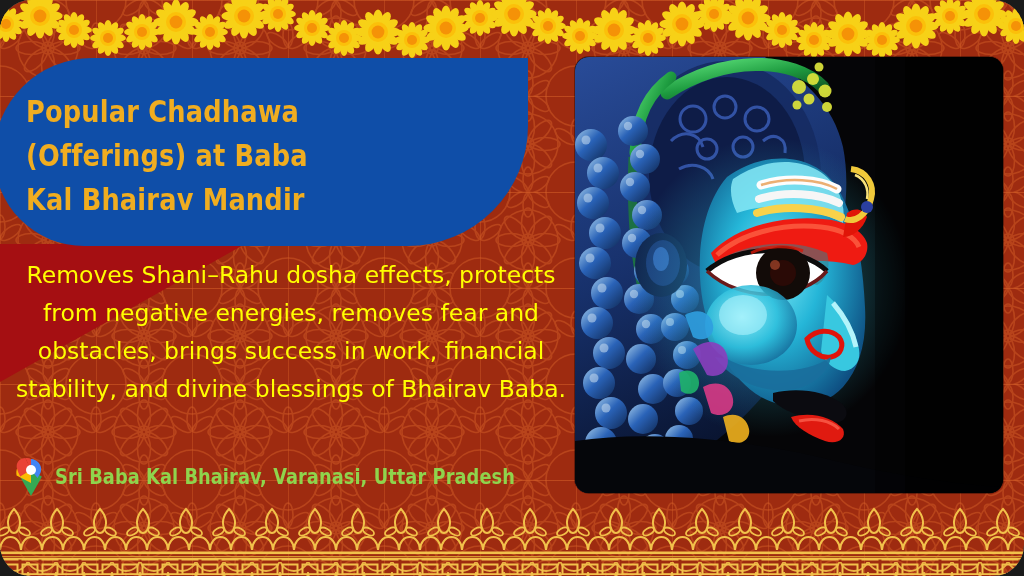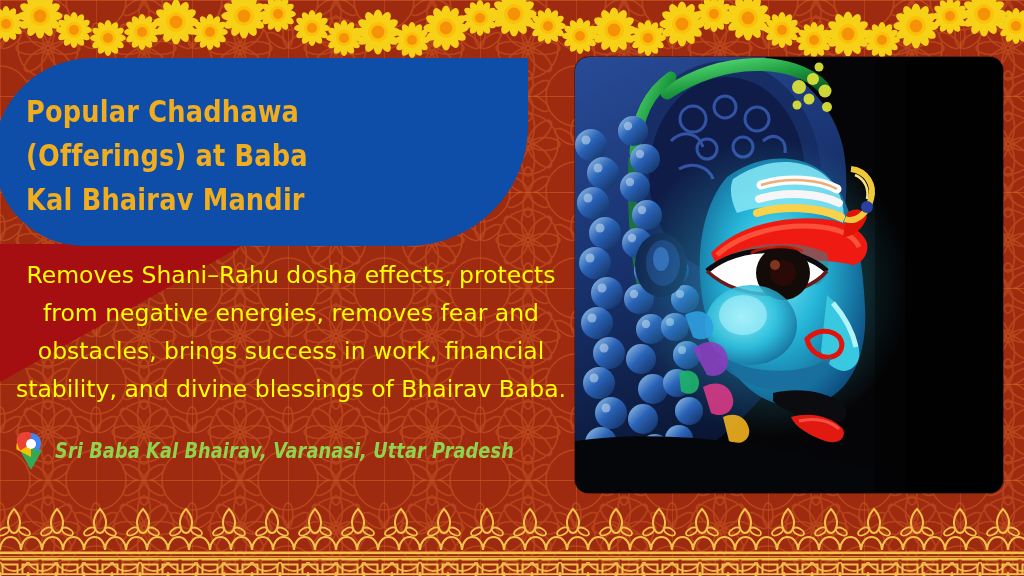--- a/index.html
+++ b/index.html
@@ -7,20 +7,21 @@
     padding: 0;
     background: #1a1a1a;
   }
   #poster {
     position: relative;
     width: 1024px;
     height: 576px;
     overflow: hidden;
     font-family: "Liberation Sans", sans-serif;
     background: #0f766e;
+    border-radius: 31px;
   }
 
   
   .bg-base {
     position: absolute;
     inset: 0;
     background: #9e2b10;
   }
   .bg-mandala {
     position: absolute;
@@ -104,25 +105,24 @@
     font-size: 23.5px;
     line-height: 1.62;
     text-align: center;
     white-space: pre-line;
   }
 
   
   .location {
     position: absolute;
     left: 16px;
-    top: 432px;
+    top: 458px;
     display: flex;
     align-items: center;
     gap: 9px;
-    font-style: italic;
   }
   .location-text {
     color: #8fd44c;
     font-family: "DejaVu Sans Condensed", "Liberation Sans Narrow", "Liberation Sans", sans-serif;
     font-weight: 700;
     font-size: 21px;
     letter-spacing: 0.1px;
     transform: scaleX(0.94);
     transform-origin: left center;
     white-space: nowrap;

